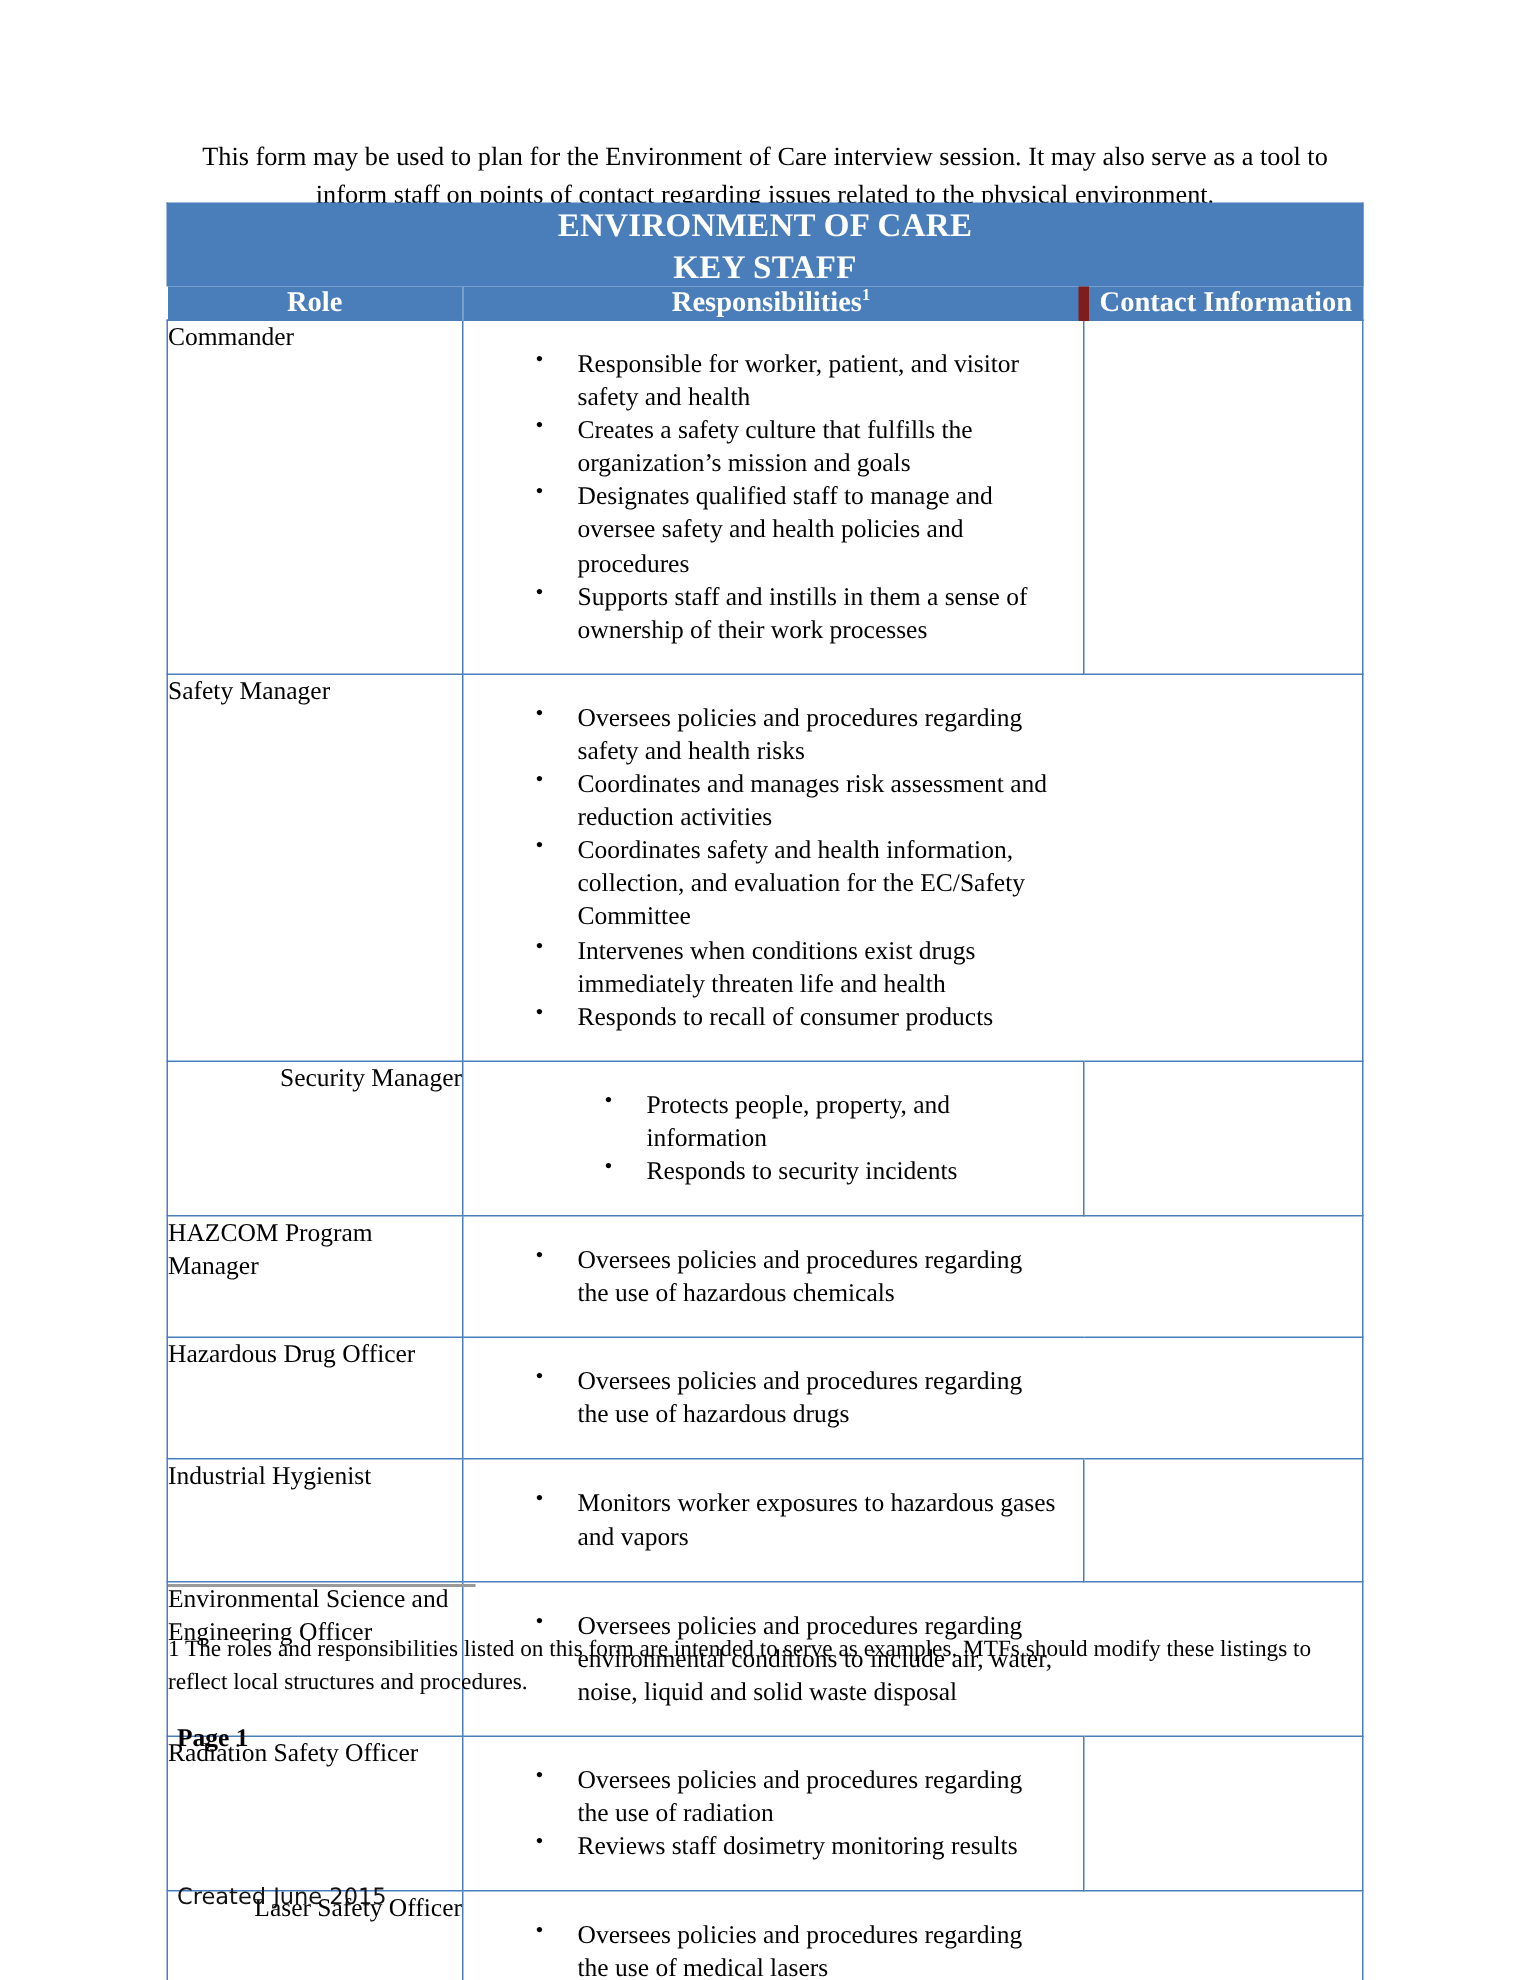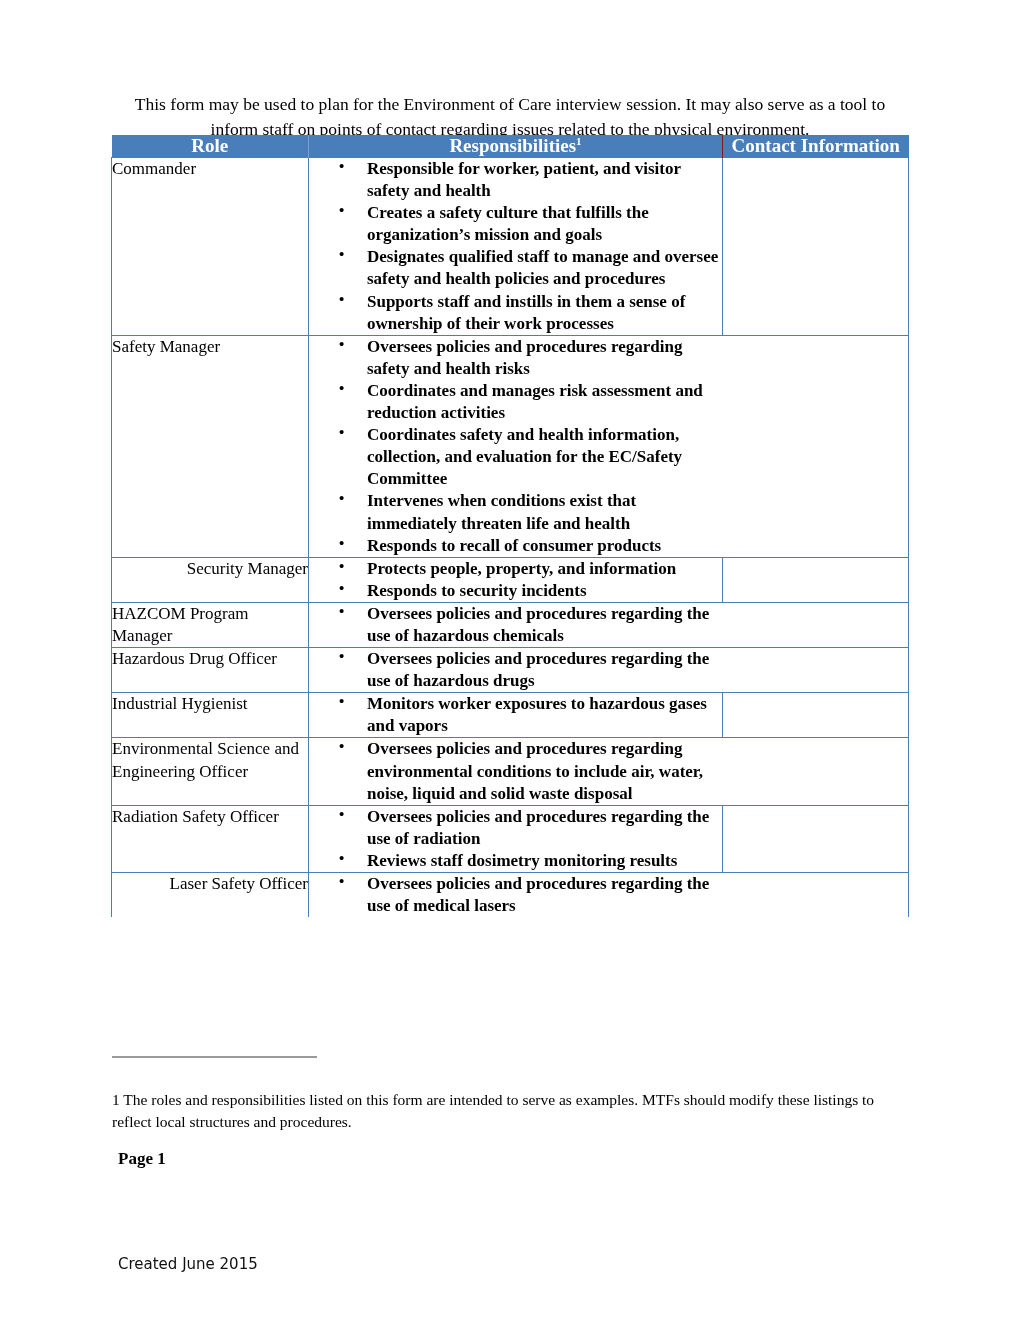--- a/index.html
+++ b/index.html
@@ -69,21 +69,21 @@
   .hdr-col {
     background: #4a7ebb;
     color: #ffffff;
     text-align: center;
     font-size: 19px;
     padding: 6px 0 7px 0;
     border: none;
     border-top: none;
   }
   .hdr-col.c-role  { border-right: 1px solid #7ba0cd; }
-  .hdr-col.c-resp  { border-right: 1px solid #7f1d1d; font-weight: bold; }
+  .hdr-col.c-resp  { border-right: 7px solid #7f1d1d; font-weight: bold; }
   .hdr-col sup {
     font-size: 11px;
     vertical-align: super;
     line-height: 0;
   }
 
   
   .cell {
     border: 1px solid #4a7ebb;
     font-size: 17px;
@@ -100,23 +100,22 @@
   }
   
   .no-right-div .cell-resp { border-right: none; }
   .no-right-div .cell-contact { border-left: none; }
 
   
   .clipped .cell { border-bottom: none; }
 
   ul.bullets {
     list-style: none;
-    margin: 0;
+    margin: 18px;
     padding: 0;
-    font-weight: bold;
   }
   ul.bullets li {
     position: relative;
     padding-left: 58px;
     margin: 0 0 0 0;
     line-height: 1.30;
     font-size: 17px;
   }
   ul.bullets li::before {
     content: "\2022";
@@ -174,20 +173,26 @@
   <p class="intro">This form may be used to plan for the Environment of Care interview session.  It may also serve as a tool to inform staff on points of contact regarding issues related to the physical environment.</p>
 
   <table class="doc-table">
     <colgroup>
       <col style="width:197px">
       <col style="width:414px">
       <col style="width:186px">
     </colgroup>
     <thead>
       <tr>
+        <td class="hdr-title-cell" colspan="3" style="background: rgb(74, 126, 187); border-top-color: rgb(74, 126, 187); border-left-color: rgb(74, 126, 187); border-right-color: rgb(74, 126, 187);">
+          <div class="hdr-title-line" style="color: rgb(255, 255, 255);">ENVIRONMENT OF CARE</div>
+          <div class="hdr-title-line" style="color: rgb(255, 255, 255);">KEY STAFF</div>
+        </td>
+      </tr>
+      <tr>
         <th class="hdr-col c-role" style="background: rgb(74, 126, 187); color: rgb(255, 255, 255);">Role</th>
         <th class="hdr-col c-resp" style="background: rgb(74, 126, 187); color: rgb(255, 255, 255);"><span>Responsibilities</span><sup>1</sup></th>
         <th class="hdr-col c-contact" style="background: rgb(74, 126, 187); color: rgb(255, 255, 255);">Contact Information</th>
       </tr>
     </thead>
     <tbody id="table-body">
         <tr>
           <td class="cell cell-role" style="border-color: rgb(74, 126, 187);">Commander</td>
           <td class="cell cell-resp" style="border-color: rgb(74, 126, 187);">
             <ul class="bullets">
@@ -199,29 +204,29 @@
           </td>
           <td class="cell cell-contact" style="border-color: rgb(74, 126, 187);"></td>
         </tr>
         <tr class="no-right-div">
           <td class="cell cell-role" style="border-color: rgb(74, 126, 187);">Safety Manager</td>
           <td class="cell cell-resp" style="border-top-color: rgb(74, 126, 187); border-right: none; border-bottom-color: rgb(74, 126, 187); border-left-color: rgb(74, 126, 187);">
             <ul class="bullets">
               <li>Oversees policies and procedures regarding safety and health risks</li>
               <li>Coordinates and manages risk assessment and reduction activities</li>
               <li>Coordinates safety and health information, collection, and evaluation for the EC/Safety Committee</li>
-              <li>Intervenes when conditions exist that immediately threaten life and health</li>
+              <li>Intervenes when conditions exist drugs immediately threaten life and health</li>
               <li>Responds to recall of consumer products</li>
             </ul>
           </td>
           <td class="cell cell-contact" style="border-top-color: rgb(74, 126, 187); border-right-color: rgb(74, 126, 187); border-bottom-color: rgb(74, 126, 187); border-left: none;"></td>
         </tr>
         <tr>
           <td class="cell cell-role" style="border-color: rgb(74, 126, 187); text-align: right;">Security Manager</td>
-          <td class="cell cell-resp" style="border-color: rgb(74, 126, 187);">
+          <td class="cell cell-resp" style="border-color: rgb(74, 126, 187); padding-left: 46px;">
             <ul class="bullets">
               <li>Protects people, property, and information</li>
               <li>Responds to security incidents</li>
             </ul>
           </td>
           <td class="cell cell-contact" style="border-color: rgb(74, 126, 187);"></td>
         </tr>
         <tr class="no-right-div">
           <td class="cell cell-role" style="border-color: rgb(74, 126, 187);">HAZCOM Program Manager</td>
           <td class="cell cell-resp" style="border-top-color: rgb(74, 126, 187); border-right: none; border-bottom-color: rgb(74, 126, 187); border-left-color: rgb(74, 126, 187);">

